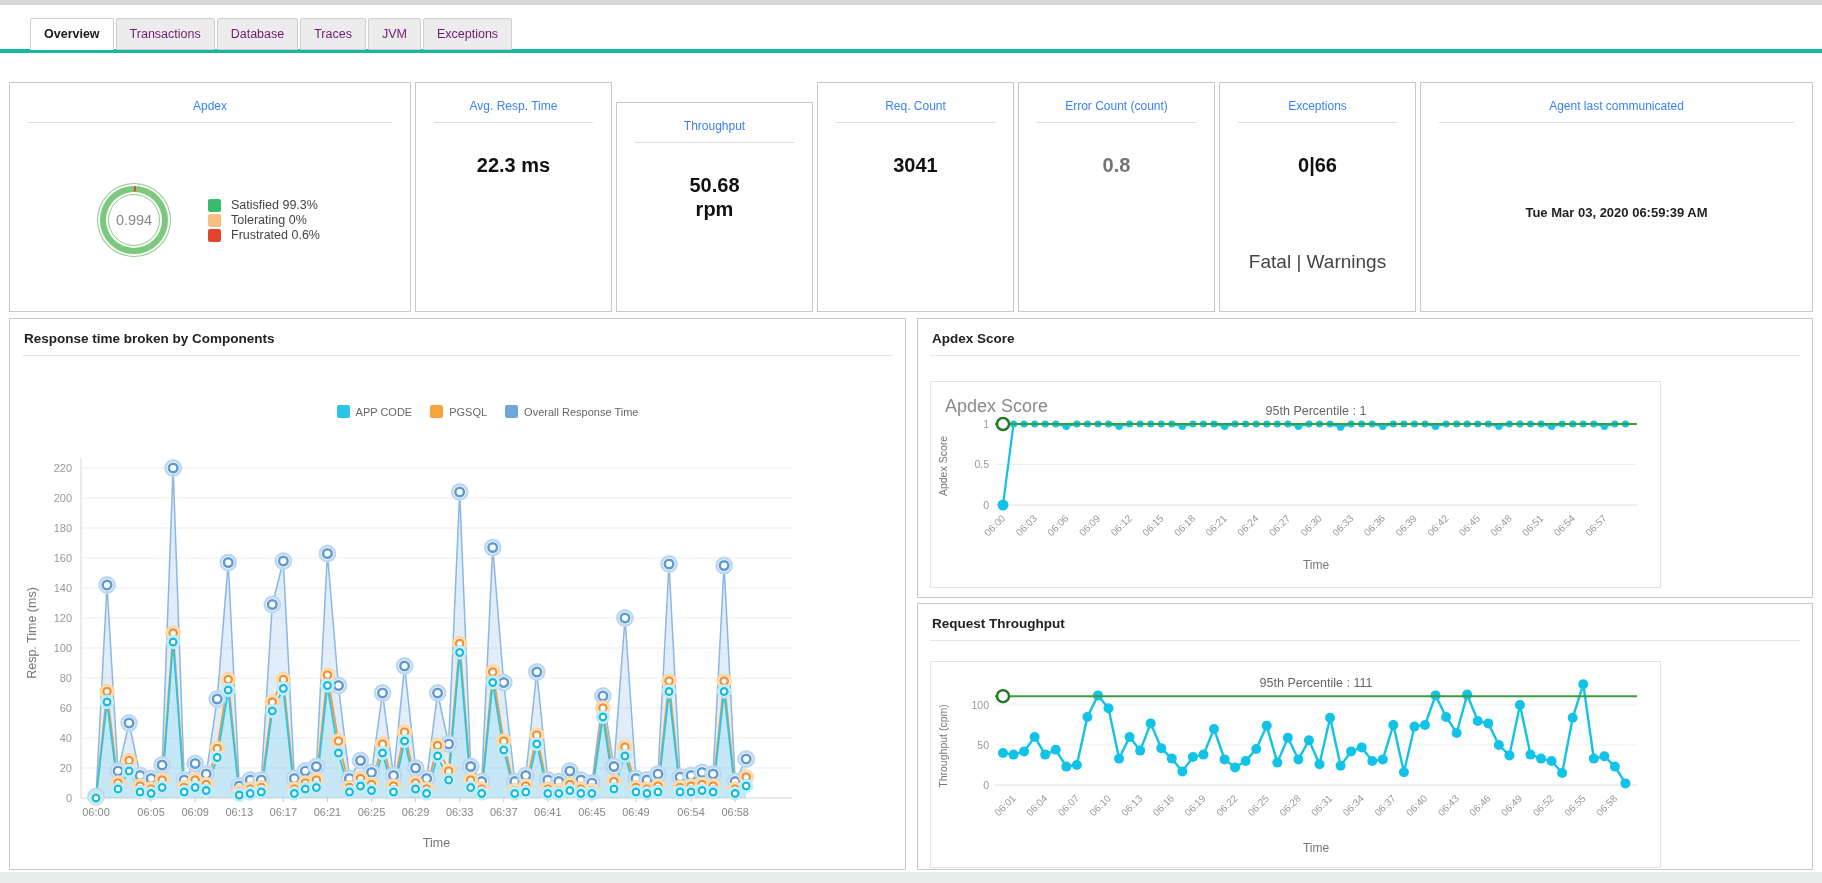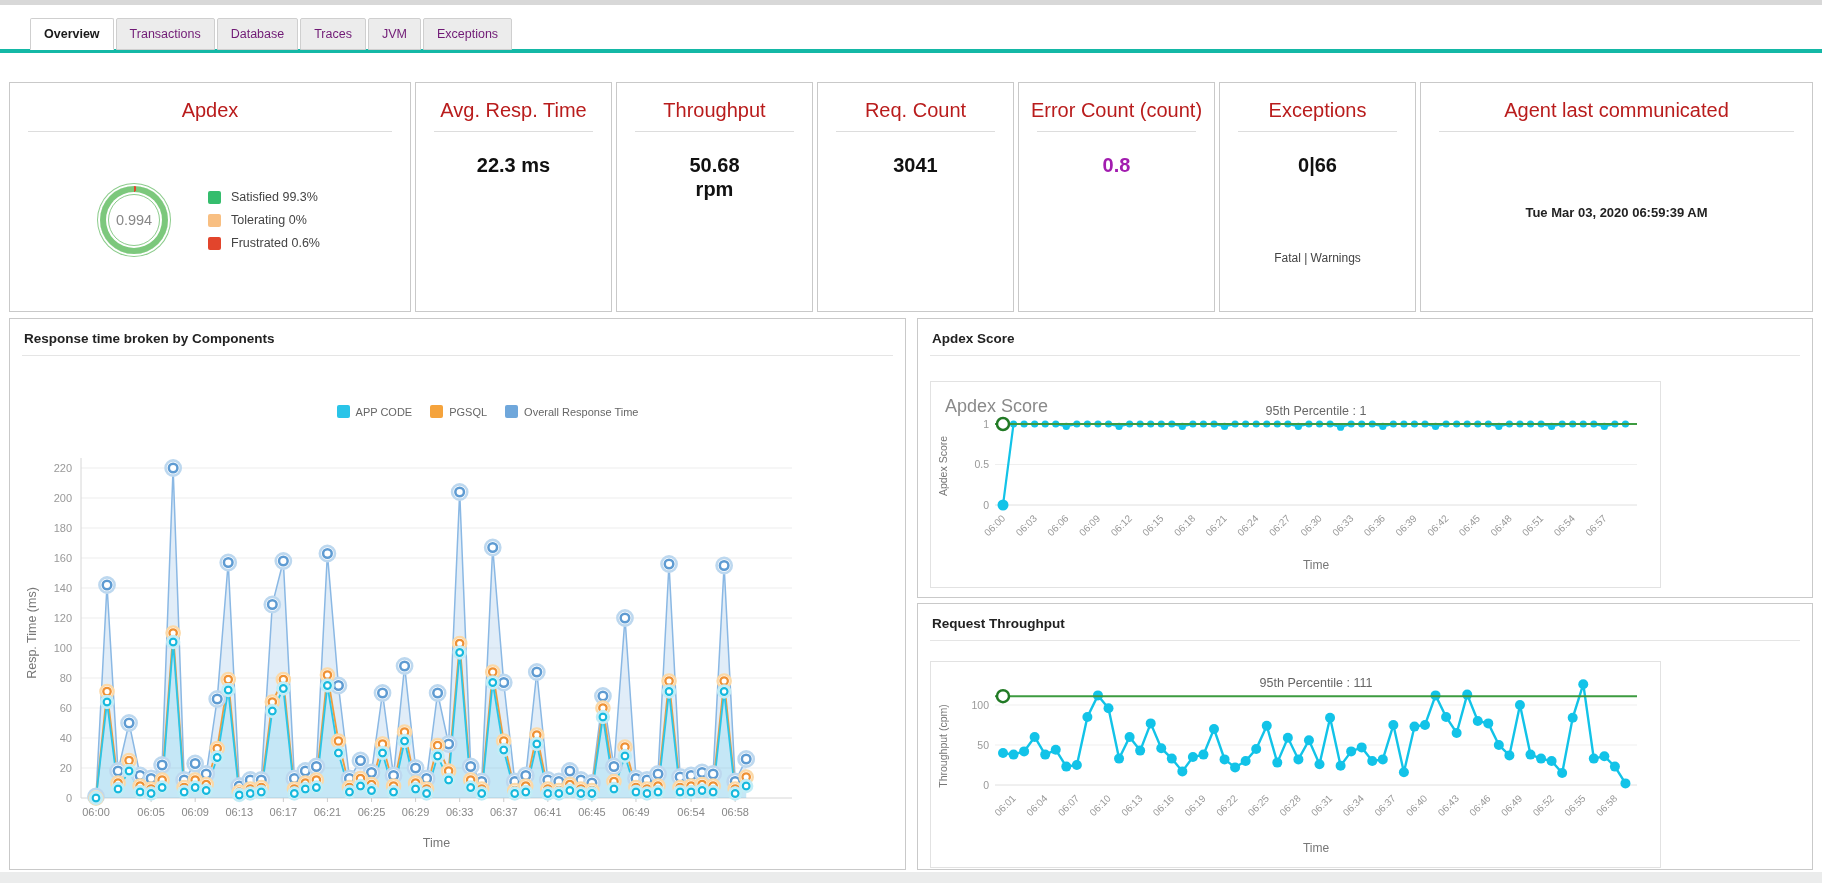--- a/index.html
+++ b/index.html
@@ -13,36 +13,36 @@
           border-bottom:4px solid #14b8a6;box-sizing:border-box;
           padding-left:30px;display:flex;align-items:flex-end;gap:2px;}
   .tab{background:#ececec;border:1px solid #cfcfcf;border-radius:2px 2px 0 0;
        padding:8px 13px;font-size:12.5px;color:#701a75;cursor:pointer;margin-bottom:-1px;
        border-bottom:1px solid #cfcfcf;}
   .tab.active{background:#fff;font-weight:bold;color:#1a1a1a;border-bottom:1px solid #fff;}
 
   
   .cards{position:absolute;left:9px;top:82px;width:1804px;height:230px;display:flex;gap:4px;}
   .card{background:#fff;border:1px solid #c9c9c9;box-sizing:border-box;position:relative;flex:0 0 auto;}
-  .card-title{text-align:center;margin-top:16px;font-size:20px;color:#b91c1c;}
+  .card-title{text-align:center;margin-top:16px;font-size:12px;color:#3b82f6;}
   .card-divider{border:none;border-top:1px solid #ddd;margin:9px 18px 0 18px;}
   .card-value{position:absolute;top:70px;left:0;right:0;text-align:center;
               font-size:20px;font-weight:bold;color:#111;line-height:1.2;}
-  .card-footer{position:absolute;top:168px;left:0;right:0;text-align:center;font-size:12px;color:#444;}
+  .card-footer{position:absolute;top:168px;left:0;right:0;text-align:center;font-size:19px;color:#444;}
   .card-ts{position:absolute;top:122px;left:0;right:0;text-align:center;font-size:13px;font-weight:bold;color:#222;}
   .apdex-body{position:absolute;top:52px;left:0;right:0;height:170px;
               display:flex;align-items:center;justify-content:center;gap:40px;}
   .gauge{width:68px;height:68px;border-radius:50%;
          background:conic-gradient(#e2452c 0deg 3deg,#7cc87c 3deg 360deg);
          box-shadow:0 0 0 2px #fff,0 0 0 3px #8ccc8c;
          display:flex;align-items:center;justify-content:center;}
   .gauge-center{width:50px;height:50px;border-radius:50%;background:#fff;border:1px solid #8ccc8c;
                 box-shadow:0 0 0 2px #fff;display:flex;align-items:center;justify-content:center;
                 font-size:14.5px;color:#888;}
-  .apdex-legend{display:flex;flex-direction:column;gap:9px;}
+  .apdex-legend{display:flex;flex-direction:column;gap:1px;}
   .apdex-legend-row{display:flex;align-items:center;gap:10px;font-size:12.5px;color:#444;}
   .legend-sq{width:13px;height:13px;border-radius:2px;flex:0 0 auto;}
 
   
   .panel{position:absolute;background:#fff;border:1px solid #c9c9c9;box-sizing:border-box;}
   #panel-response{left:9px;top:318px;width:897px;height:552px;}
   #panel-apdex{left:917px;top:318px;width:896px;height:280px;}
   #panel-throughput{left:917px;top:603px;width:896px;height:267px;}
   .panel-title{font-size:13.5px;font-weight:bold;color:#222;padding:12px 14px 9px 14px;}
   .panel-divider{border:none;border-top:1px solid #e5e5e5;margin:0 12px;}
@@ -95,39 +95,39 @@
         </div>
       </div>
     </div>
     <div class="card" style="width: 197px;">
       <div class="card-title">Avg. Resp. Time</div>
       <hr class="card-divider">
       <div class="card-value">
         <div>22.3 ms</div>
       </div>
     </div>
-    <div class="card" style="width: 197px;">
+    <div class="card" style="width: 197px; margin-top: 20px;">
       <div class="card-title">Throughput</div>
       <hr class="card-divider">
       <div class="card-value">
         <div>50.68</div>
         <div>rpm</div>
       </div>
     </div>
     <div class="card" style="width: 197px;">
       <div class="card-title">Req. Count</div>
       <hr class="card-divider">
       <div class="card-value">
         <div>3041</div>
       </div>
     </div>
     <div class="card" style="width: 197px;">
       <div class="card-title">Error Count (count)</div>
       <hr class="card-divider">
-      <div class="card-value" style="color: #a21caf;">
+      <div class="card-value" style="color: #737373;">
         <div>0.8</div>
       </div>
     </div>
     <div class="card" style="width: 197px;">
       <div class="card-title">Exceptions</div>
       <hr class="card-divider">
       <div class="card-value">
         <div>0|66</div>
       </div>
       <div class="card-footer">Fatal | Warnings</div>

